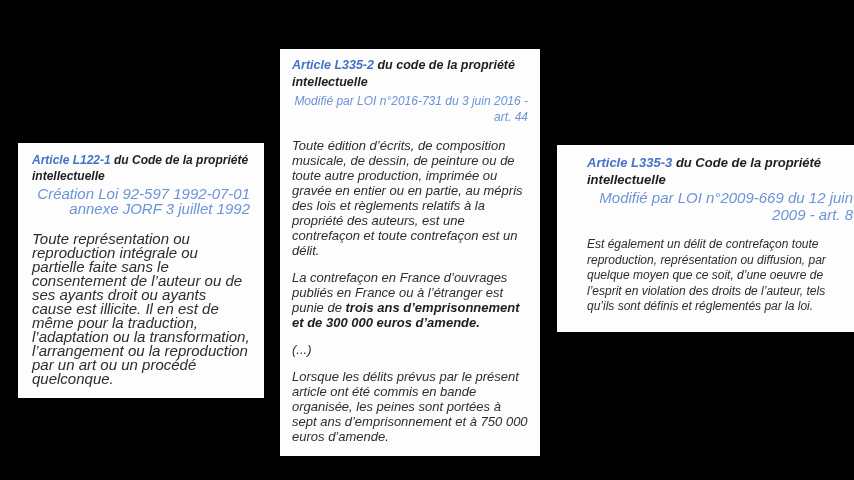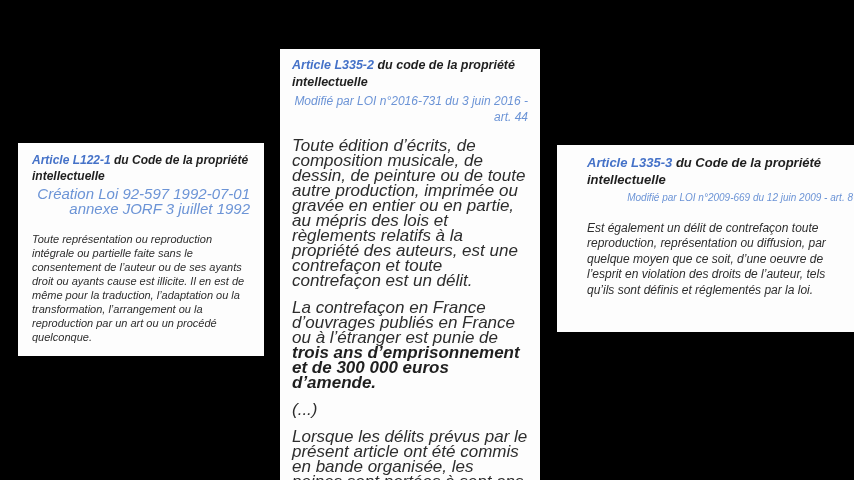--- a/index.html
+++ b/index.html
@@ -42,25 +42,25 @@
     margin-top: 28px;
   }
 
   .citation {
     color: var(--citation-blue, #6c94d6);
     margin: 0 0 14px 0;
     text-align: right;
   }
   .card-left   .citation { font-size: 15px; line-height: 15px;   margin-bottom: 16px; }
   .card-middle .citation { font-size: 12px;   line-height: 16px;   margin-bottom: 13px; }
-  .card-right  .citation { font-size: 10px; line-height: 16.5px; margin-bottom: 14px; }
+  .card-right  .citation { font-size: 15px; line-height: 16.5px; margin-bottom: 14px; }
 
   .body { margin: 0; }
-  .card-left   .body { font-size: 11px;   line-height: 14px; }
-  .card-middle .body { font-size: 17px; line-height: 15px; }
+  .card-left   .body { font-size: 15px;   line-height: 14px; }
+  .card-middle .body { font-size: 13px; line-height: 15px; }
   .card-right  .body { font-size: 12px;   line-height: 15.5px; }
   .card-middle .body { margin-bottom: 12px; }
   .card-middle .body:last-child { margin-bottom: 0; }
   .body strong { font-weight: bold; color: #1f1f1f; }
 
   .watermark {
     position: absolute;
     right: 8px;
     bottom: 3px;
     font-family: "DejaVu Sans", sans-serif;

